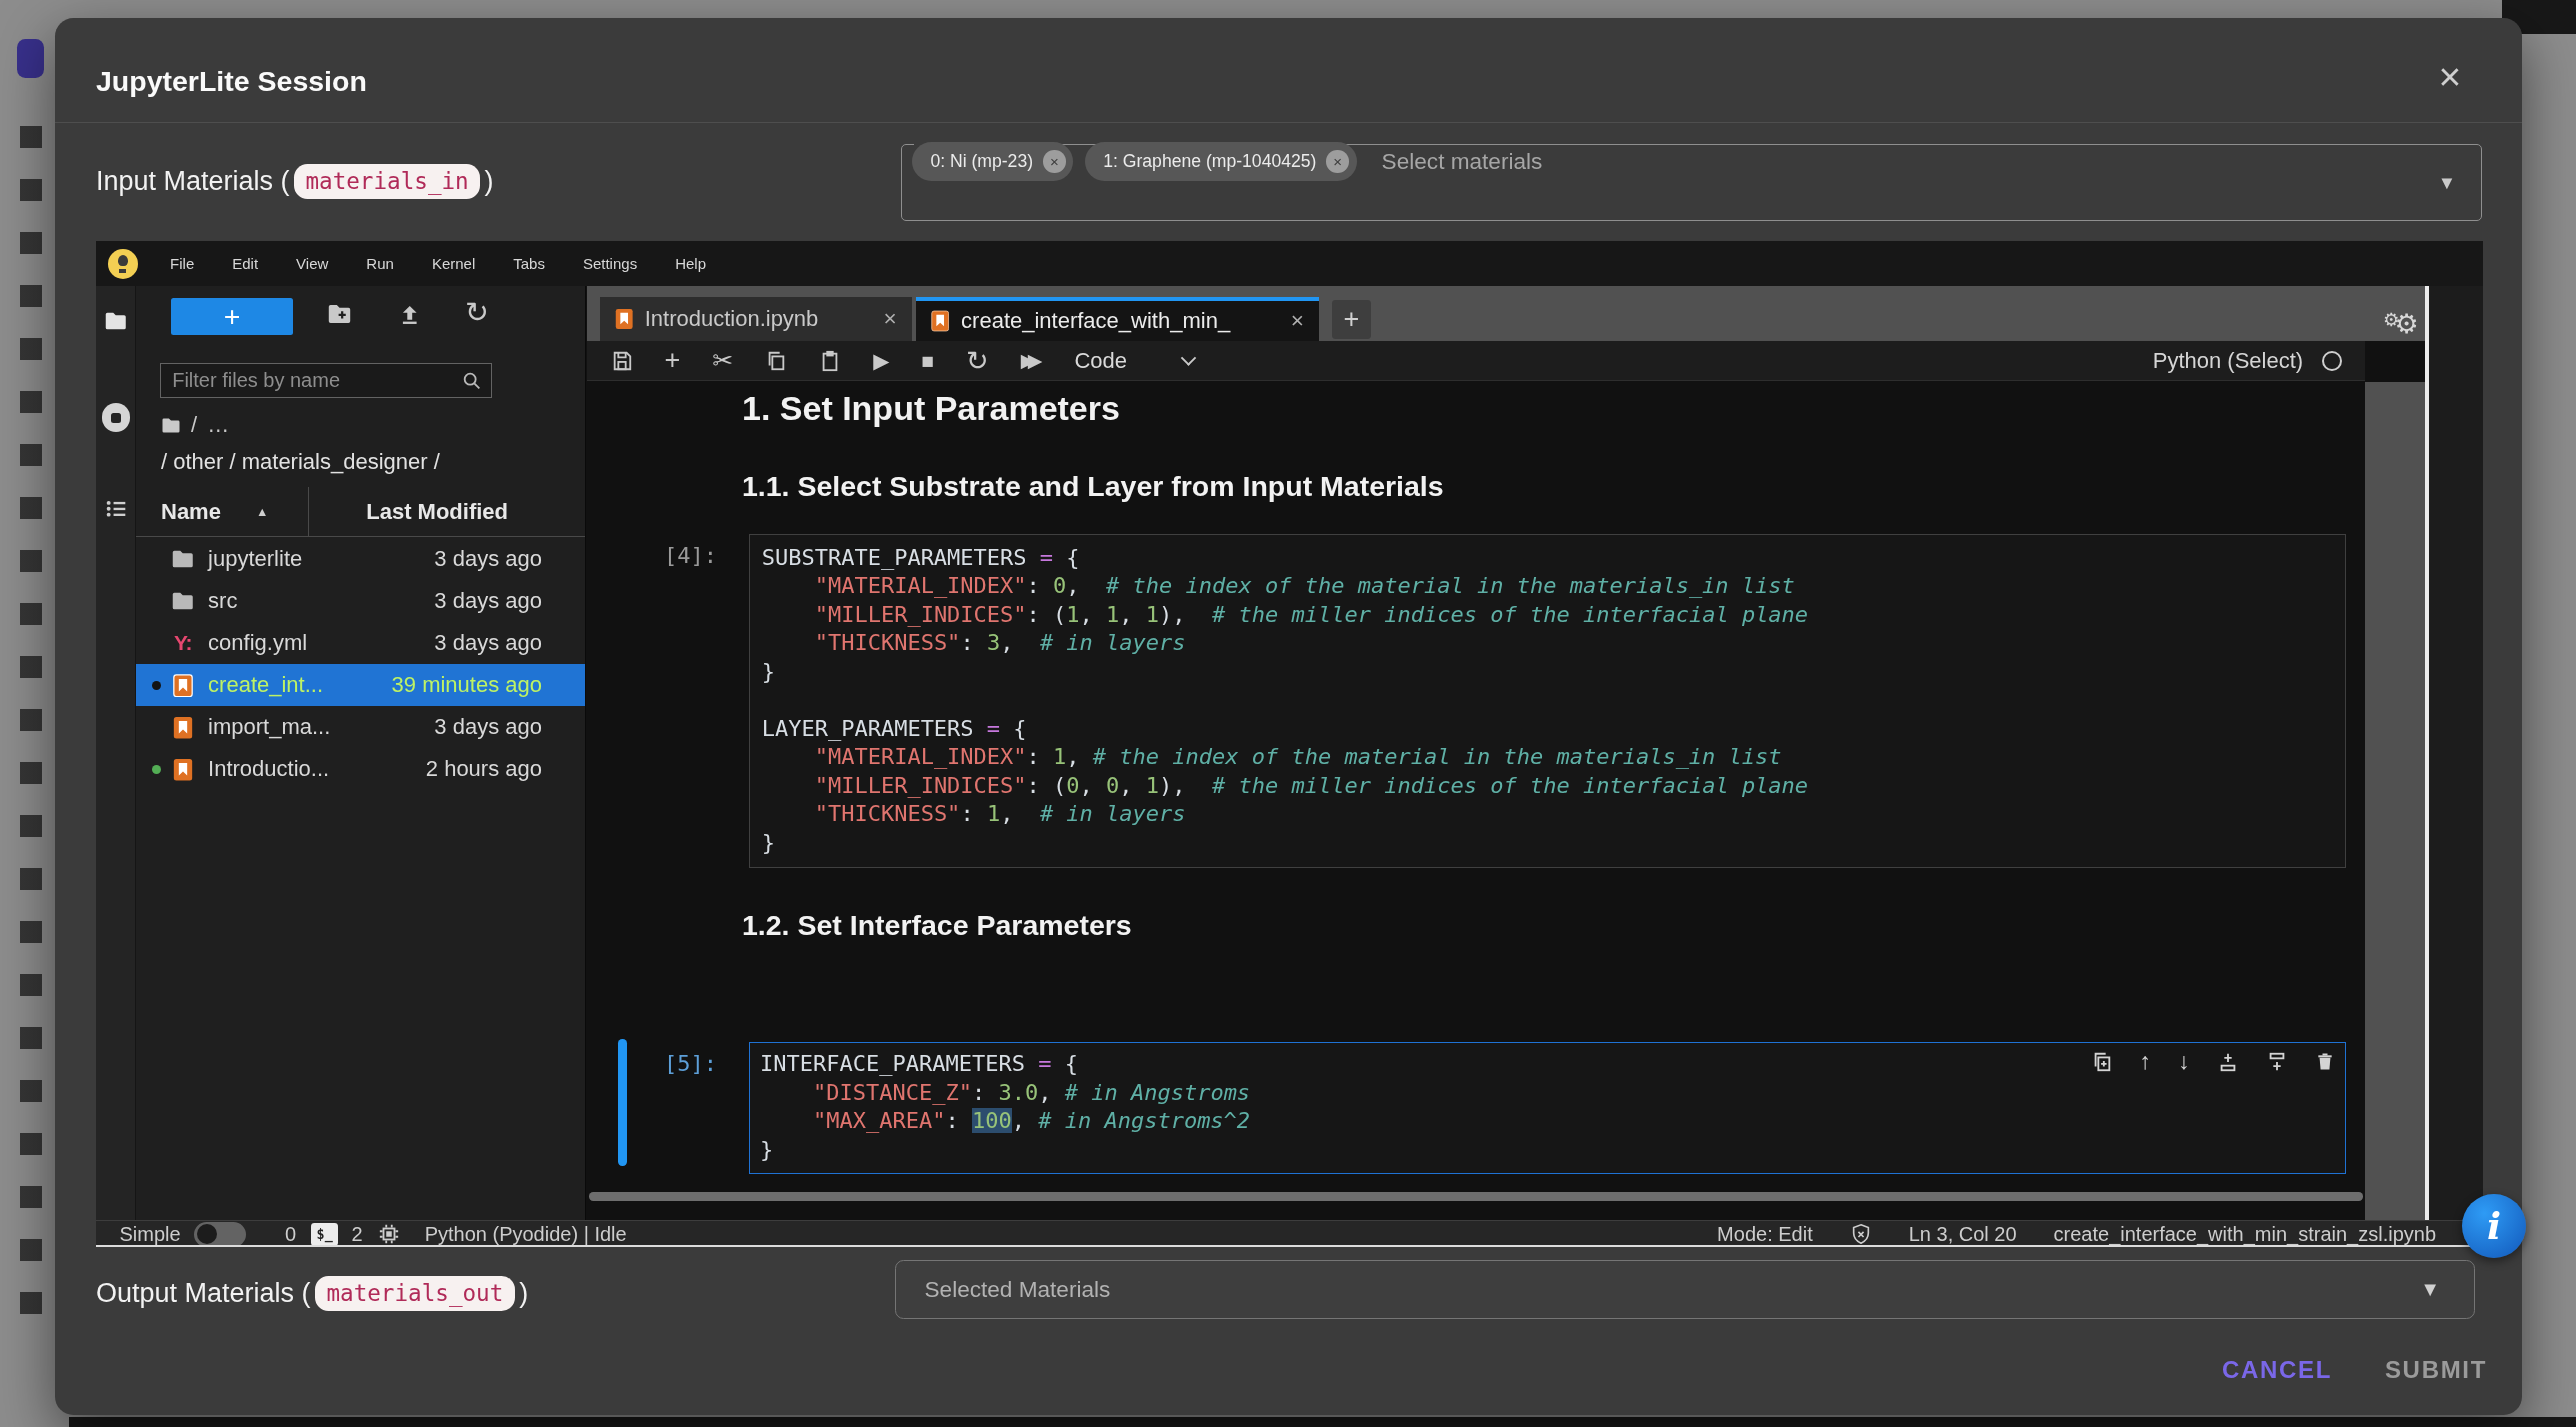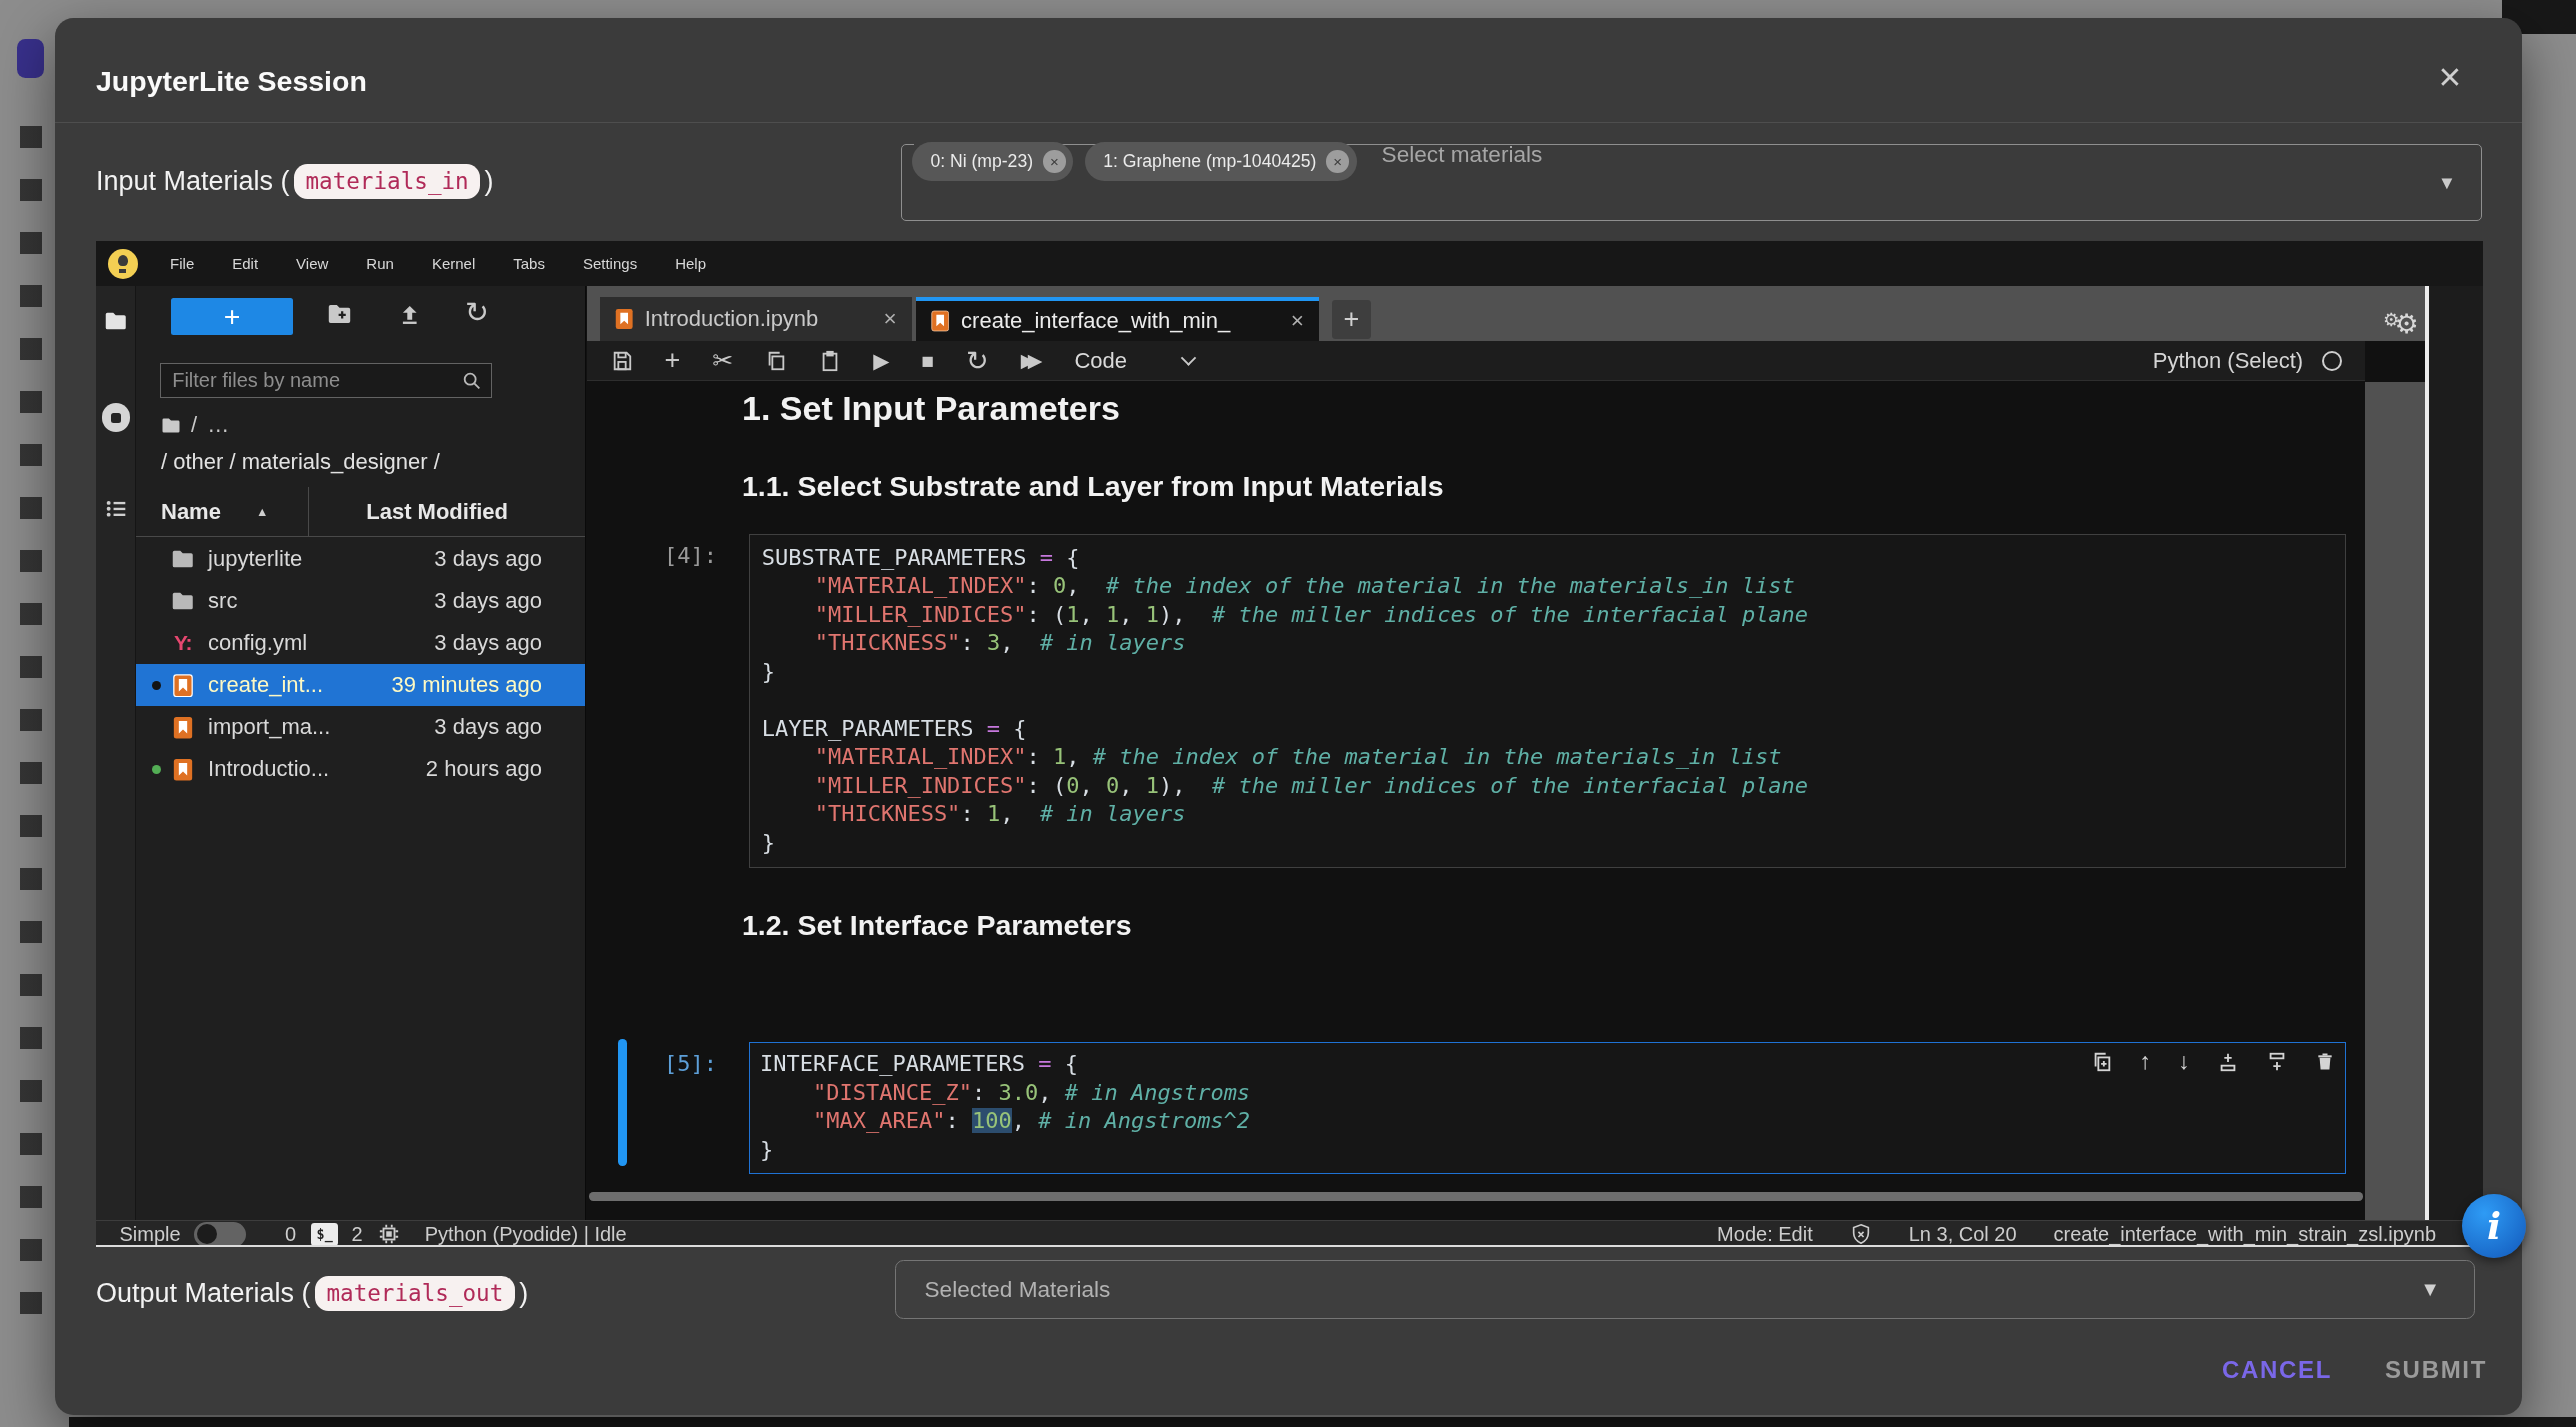--- a/index.html
+++ b/index.html
@@ -23,21 +23,21 @@
 
   .m-label-row { position:absolute; height:44px; display:flex; align-items:center; font-size:27px; color:#f2f2f2; }
   .row-in { left:41px; top:141px; }
   .row-out { left:41px; top:1253px; }
   .code-pill { font-family:"DejaVu Sans Mono", monospace; font-size:22.6px; background:#f7f1f0; color:#b02a58;
     border-radius:13.4px; padding:4.2px 11.7px; margin:0 4.2px; }
 
   .m-fieldset { position:absolute; left:846px; top:126px; width:1581px; height:77px; border:0.8px solid #8f8f8f;
     border-radius:5px; }
   .m-legend { font-size:17.6px; color:#d2d2d2; padding:0 6.7px; margin-left:11.7px; }
-  .chips-row { display:flex; gap:11.7px; padding-left:10px; margin-top:-3.4px; }
+  .chips-row { display:flex; align-items:center; gap:11.7px; padding-left:10px; margin-top:-3.4px; }
   .chip { height:39px; display:flex; align-items:center; background:#575757; border-radius:20px;
     padding:0 7.5px 0 18.4px; font-size:17.6px; color:#ebebeb; gap:10px; cursor:pointer; }
   .chip-x { width:22.6px; height:22.6px; border-radius:50%; background:#9d9d9d; color:#3c3c3c; display:flex;
     align-items:center; justify-content:center; font-size:15px; cursor:pointer; }
   .sel-placeholder { font-size:22.6px; color:#a6a6a6; margin-left:13.4px; }
   .fs-arrow { position:absolute; right:25px; top:27px; font-size:18.4px; color:#c9c9c9; cursor:pointer; }
 
   
   .jlab { position:absolute; left:41px; top:223px; width:2387px; height:1006px; background:#111;
     border-bottom:2.5px solid #dcdcdc; overflow:hidden; }
@@ -69,21 +69,21 @@
   .fb-crumb1 { position:absolute; left:25px; top:126px; display:flex; align-items:center; gap:10px; color:#c9c9c9; font-size:22px; }
   .fb-crumb2 { position:absolute; left:25px; top:163px; color:#e2e2e2; font-size:22px; }
   .fb-head { position:absolute; left:0; top:201px; width:100%; height:50px; border-bottom:0.8px solid #494949;
     display:flex; align-items:center; font-weight:bold; font-size:22px; color:#e8e8e8; }
   .fb-head .nm { width:172px; padding-left:25px; display:flex; align-items:center; cursor:pointer; }
   .sort-arrow { font-size:12.6px; margin-left:35px; color:#cfcfcf; }
   .fb-head .lm { border-left:0.8px solid #494949; flex:1; text-align:right; padding-right:77px; height:50px;
     display:flex; align-items:center; justify-content:flex-end; cursor:pointer; }
   .fb-rows { position:absolute; left:0; top:252px; width:100%; }
   .fb-row { height:42px; display:flex; align-items:center; font-size:22px; color:#d9d9d9; padding-right:43px; cursor:pointer; }
-  .fb-row.selected { background:#2074d4; color:#fef9c3; }
+  .fb-row.selected { background:#2074d4; color:#bef264; }
   .dotslot { width:25px; margin-left:8.4px; display:flex; justify-content:center; }
   .dot { width:9.2px; height:9.2px; border-radius:50%; }
   .dot.black { background:#131313; }
   .dot.green { background:#53ae55; }
   .ficon { width:27px; display:flex; justify-content:center; margin-right:11.7px; color:#b9b9b9; }
   .yml { color:#e5476f; font-weight:bold; font-size:21px; letter-spacing:-0.8px; }
   .fname { flex:1; }
 
   .main { position:absolute; left:491px; top:0; width:1897px; height:100%; }
   .tabbar { position:absolute; left:0; top:0; width:100%; height:55px; background:#515151; }

